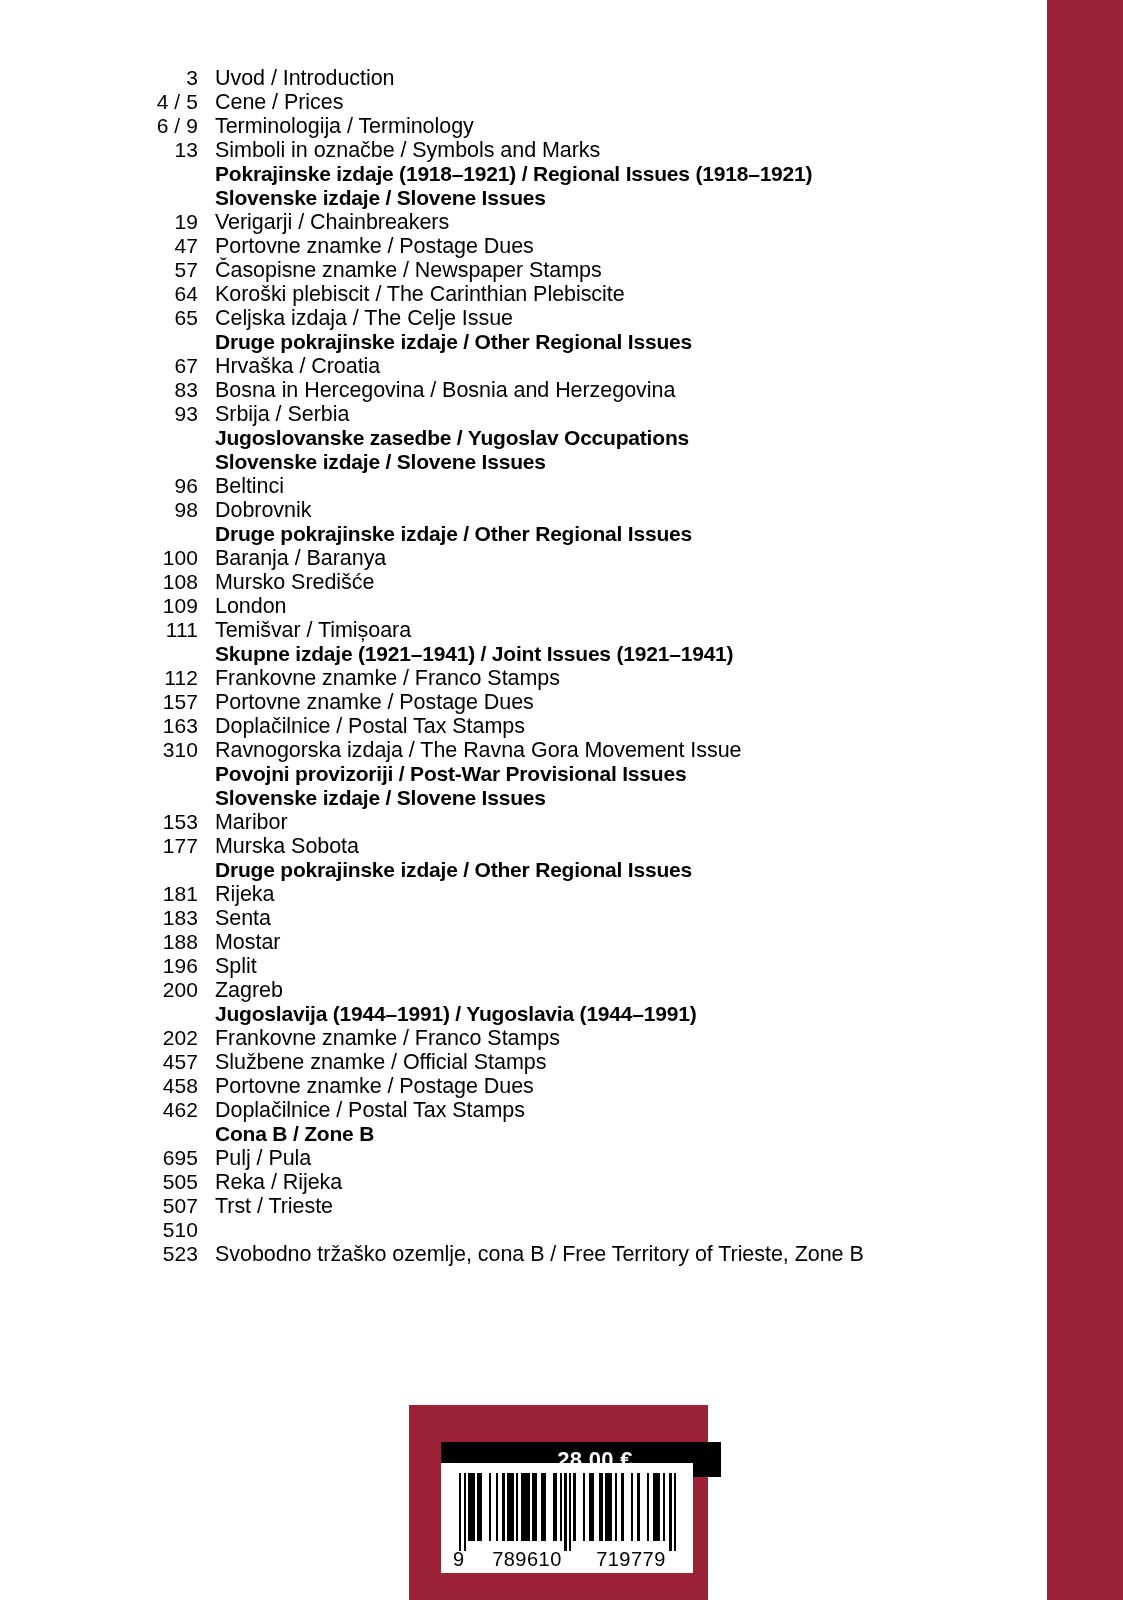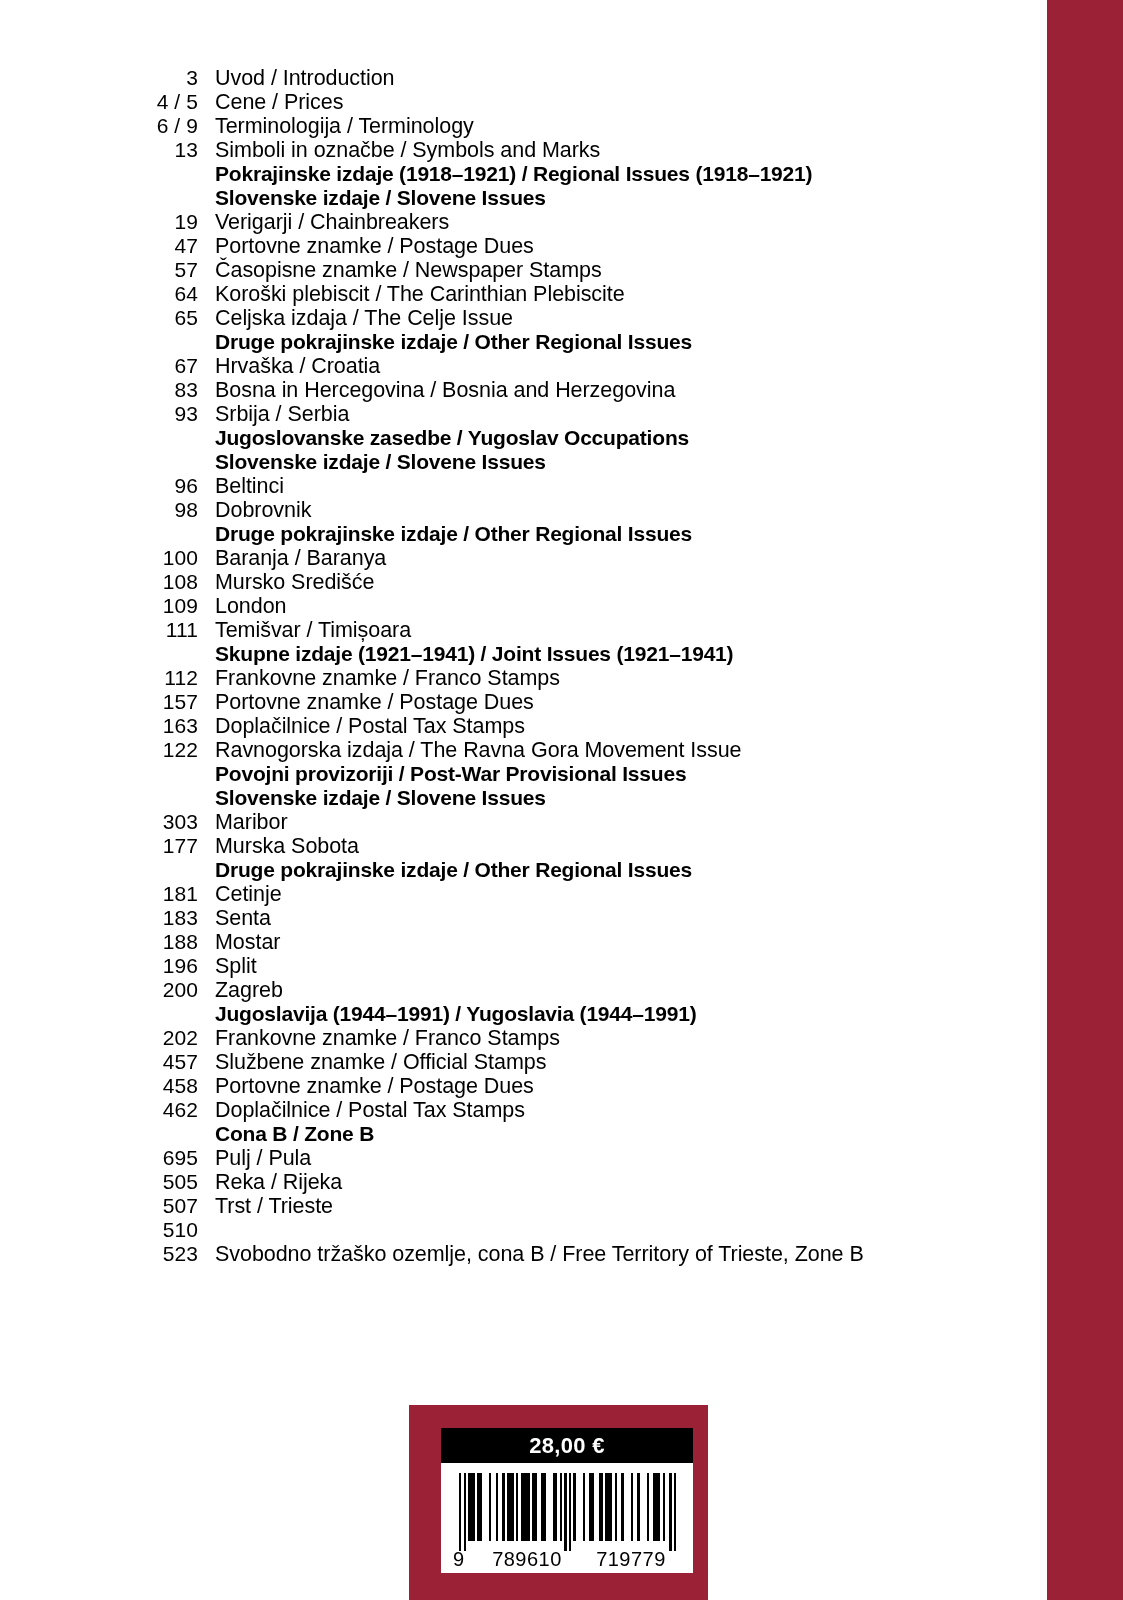--- a/index.html
+++ b/index.html
@@ -62,31 +62,32 @@
     position: absolute;
     left: 409px;
     top: 1405px;
     width: 299px;
     height: 195px;
     background: #9b2137;
   }
   #price-band {
     position: absolute;
     left: 32px;
-    top: 23px;
+    top: 37px;
     width: 252px;
     height: 35px;
     background: #000000;
     color: #ffffff;
     font-size: 22px;
     font-weight: bold;
     display: flex;
     align-items: center;
     justify-content: center;
     letter-spacing: 0.3px;
+    padding-left: 28px;
   }
   #barcode-area {
     position: absolute;
     left: 32px;
     top: 58px;
     width: 252px;
     height: 110px;
     background: #ffffff;
     overflow: hidden;
   }
@@ -247,46 +248,46 @@
     </div>
     <div class="toc-row">
       <div class="toc-page">157</div>
       <div class="toc-title">Portovne znamke / Postage Dues</div>
     </div>
     <div class="toc-row">
       <div class="toc-page">163</div>
       <div class="toc-title">Doplačilnice / Postal Tax Stamps</div>
     </div>
     <div class="toc-row">
-      <div class="toc-page">122</div>
+      <div class="toc-page">310</div>
       <div class="toc-title">Ravnogorska izdaja / The Ravna Gora Movement Issue</div>
     </div>
     <div class="toc-row header">
       <div class="toc-page"></div>
       <div class="toc-title">Povojni provizoriji / Post-War Provisional Issues</div>
     </div>
     <div class="toc-row header">
       <div class="toc-page"></div>
       <div class="toc-title">Slovenske izdaje / Slovene Issues</div>
     </div>
     <div class="toc-row">
-      <div class="toc-page">303</div>
+      <div class="toc-page">153</div>
       <div class="toc-title">Maribor</div>
     </div>
     <div class="toc-row">
       <div class="toc-page">177</div>
       <div class="toc-title">Murska Sobota</div>
     </div>
     <div class="toc-row header">
       <div class="toc-page"></div>
       <div class="toc-title">Druge pokrajinske izdaje / Other Regional Issues</div>
     </div>
     <div class="toc-row">
       <div class="toc-page">181</div>
-      <div class="toc-title">Cetinje</div>
+      <div class="toc-title">Rijeka</div>
     </div>
     <div class="toc-row">
       <div class="toc-page">183</div>
       <div class="toc-title">Senta</div>
     </div>
     <div class="toc-row">
       <div class="toc-page">188</div>
       <div class="toc-title">Mostar</div>
     </div>
     <div class="toc-row">

